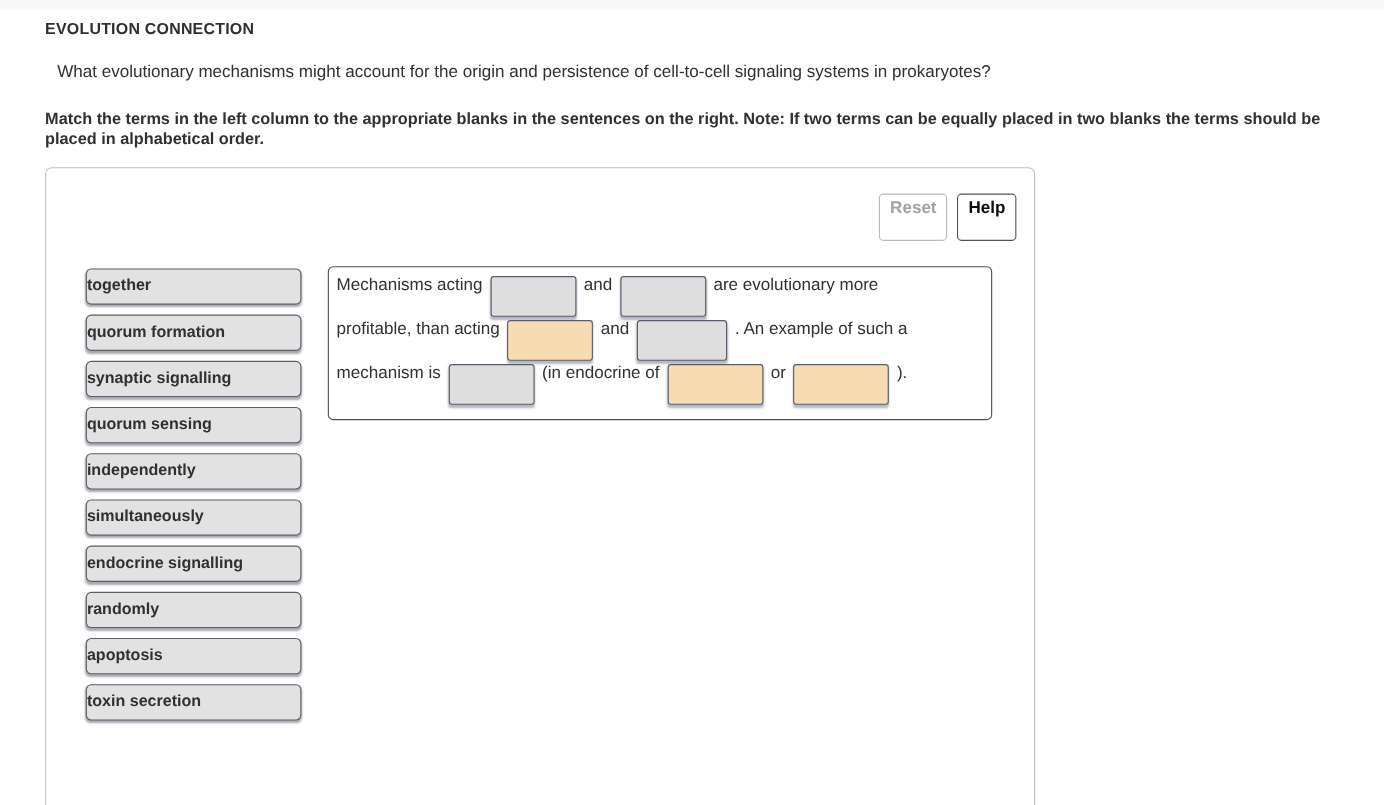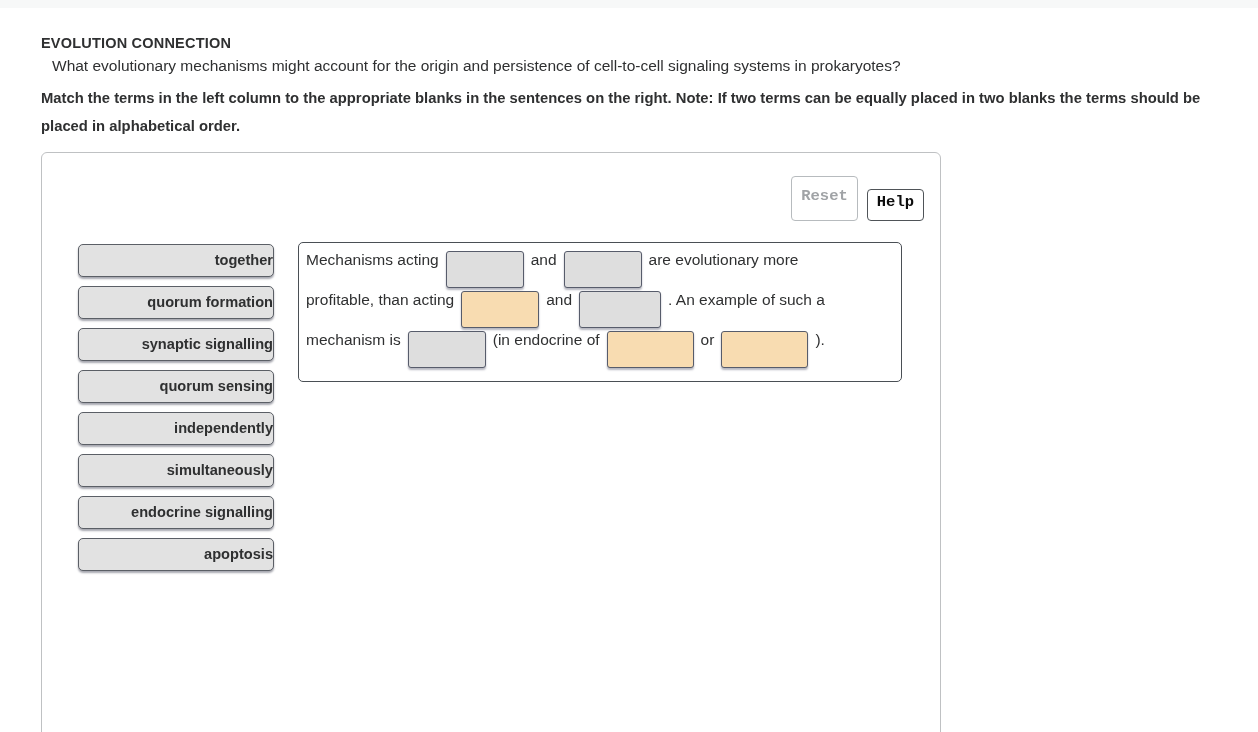--- a/index.html
+++ b/index.html
@@ -24,43 +24,43 @@
     background: #f7f8f8;
   }
   .page {
     position: absolute;
     top: 8px; left: 0;
     width: 1258px;
   }
   .section-title {
     position: absolute;
     left: 41px;
-    top: 27px;
+    top: 11px;
     font-size: 14.5px;
     font-weight: bold;
     letter-spacing: 0.2px;
     color: #2f3031;
   }
   .question {
     position: absolute;
     left: 52px;
     top: 49px;
     font-size: 15.5px;
     font-weight: normal;
     color: #2f3031;
     white-space: nowrap;
   }
   .instruction {
     position: absolute;
     left: 41px;
-    top: 76px;
+    top: 92px;
     width: 1180px;
     font-size: 14.8px;
     font-weight: bold;
-    line-height: 28px;
+    line-height: 18px;
     color: #2f3031;
   }
   
   .activity-box {
     position: absolute;
     left: 41px;
     top: 144px;
     width: 900px;
     height: 620px;
     border: 1px solid #bfc1c3;
@@ -69,53 +69,52 @@
     box-sizing: border-box;
   }
   .button-bar {
     position: absolute;
     right: 16px;
     top: 23px;
     display: flex;
     gap: 9px;
   }
   .ctl-btn {
-    font-family: Liberation Mono, monospace;
+    font-family: Liberation Sans, sans-serif;
     font-size: 15.5px;
     font-weight: bold;
-    padding: 3px 9px 8px 9px;
+    padding: 3px 9px 19px 9px;
     border: 1px solid #6f7478;
     border-radius: 4px;
     background: #ffffff;
     line-height: 19px;
     box-sizing: border-box;
   }
   .ctl-btn.disabled {
     color: #a0a3a6;
     border-color: #b7bbbe;
   }
   .ctl-btn.enabled {
     color: #0d0d0d;
     border-color: #4f5458;
-    margin-top: 13px;
   }
   
   .term-bank {
     position: absolute;
     left: 36px;
     top: 91px;
     width: 196px;
   }
   .term {
     display: block;
     width: 196px;
     height: 33px;
     line-height: 31px;
     margin-bottom: 9px;
-    text-align: right;
+    text-align: left;
     font-size: 14.6px;
     font-weight: bold;
     color: #2f3031;
     background: #e2e2e2;
     border: 1px solid #5b5f66;
     border-radius: 5px;
     box-shadow: 0 2px 2px rgba(60,62,80,0.45);
     box-sizing: border-box;
     white-space: nowrap;
     overflow: hidden;
@@ -178,21 +177,23 @@
     </div>
 
     <div class="term-bank">
       <div class="term">together</div>
       <div class="term">quorum formation</div>
       <div class="term">synaptic signalling</div>
       <div class="term">quorum sensing</div>
       <div class="term">independently</div>
       <div class="term">simultaneously</div>
       <div class="term">endocrine signalling</div>
+      <div class="term">randomly</div>
       <div class="term">apoptosis</div>
+      <div class="term">toxin secretion</div>
     </div>
 
     <div class="sentence-panel">
 
       <div class="line">
         <span class="txt">Mechanisms acting</span>
         <span class="slot empty"></span>
         <span class="txt">and</span>
         <span class="slot empty"></span>
         <span class="txt">are evolutionary more</span>

